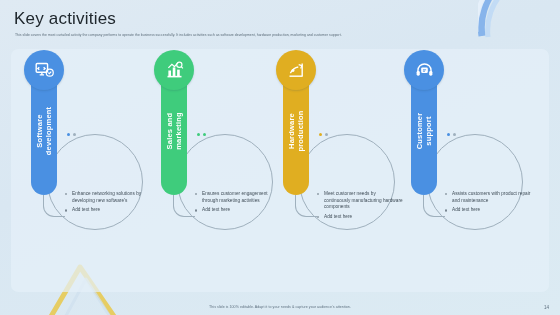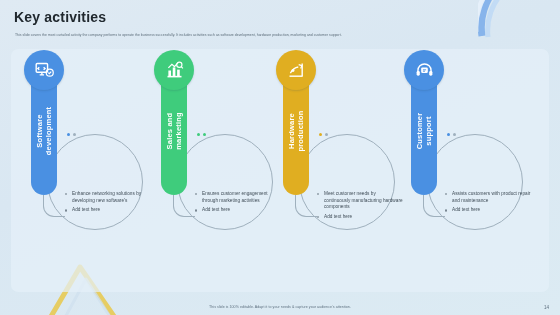--- a/index.html
+++ b/index.html
@@ -34,24 +34,24 @@
     width: 86px;
     height: 70px;
     pointer-events: none;
   }
 
   
   .title {
     position: absolute;
     left: 14px;
     top: 9px;
-    font-size: 14px;
+    font-size: 17px;
     color: #20282e;
     letter-spacing: .2px;
-    font-weight: 700;
+    font-weight: 400;
   }
   .subtitle {
     position: absolute;
     left: 15px;
     top: 33px;
     width: 470px;
     font-size: 3.4px;
     line-height: 5px;
     color: #5a6b78;
     letter-spacing: .05px;

